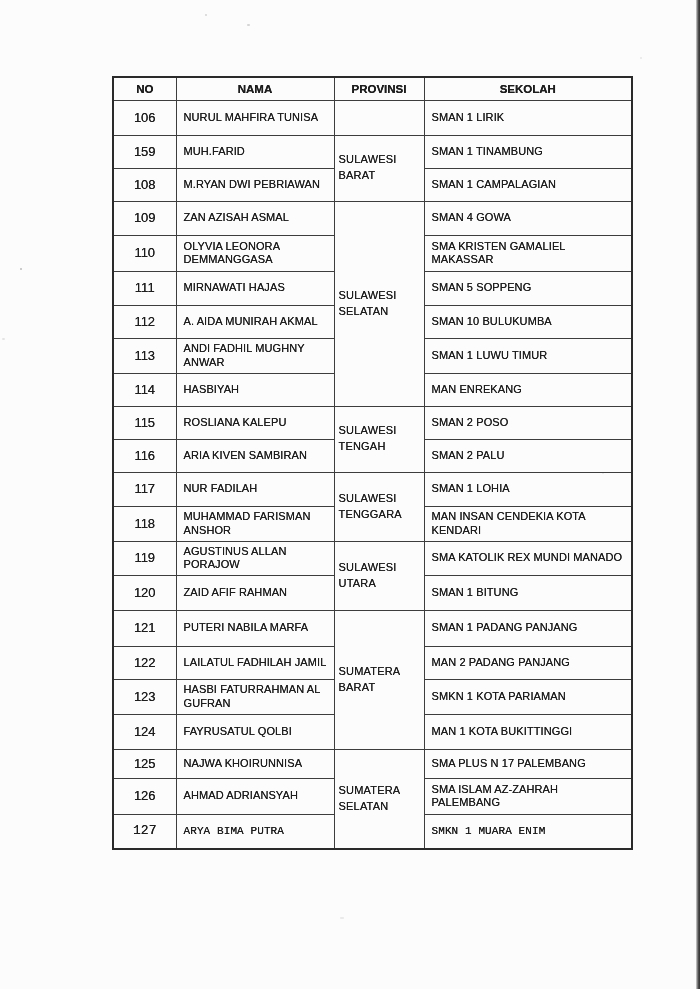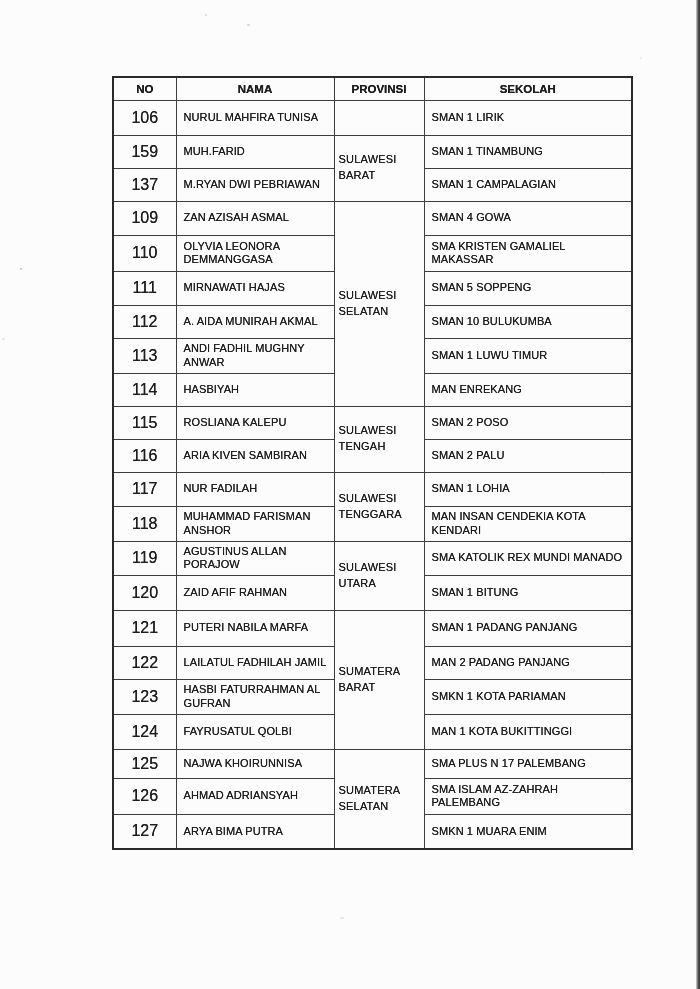--- a/index.html
+++ b/index.html
@@ -38,21 +38,21 @@
     vertical-align:middle;
   }
   .roster thead tr{height:23px;}
   .roster th{
     font-weight:700;
     text-align:center;
     font-size:11.5px;
     padding:1px 0;
     text-shadow:0 0 .5px #111;
   }
-  td.cell-no{text-align:center;font-size:16px;}
+  td.cell-no{text-align:center;font-size:13px;}
   td.cell-nama,td.cell-sekolah{
     text-align:left;
     padding-left:7px;padding-right:3px;
     white-space:pre-line;
     letter-spacing:.1px;
   }
   td.cell-provinsi{
     text-align:left;
     white-space:pre-line;
     letter-spacing:.2px;
@@ -97,21 +97,21 @@
           <td class="cell-sekolah">SMAN 1 LIRIK</td>
         </tr>
         <tr style="height: 33px;">
           <td class="cell-no">159</td>
           <td class="cell-nama">MUH.FARID</td>
           <td class="cell-provinsi" rowspan="2">SULAWESI
 BARAT</td>
           <td class="cell-sekolah">SMAN 1 TINAMBUNG</td>
         </tr>
         <tr style="height: 33px;">
-          <td class="cell-no">137</td>
+          <td class="cell-no">108</td>
           <td class="cell-nama">M.RYAN DWI PEBRIAWAN</td>
           <td class="cell-sekolah">SMAN 1 CAMPALAGIAN</td>
         </tr>
         <tr style="height: 34px;">
           <td class="cell-no">109</td>
           <td class="cell-nama">ZAN AZISAH ASMAL</td>
           <td class="cell-provinsi" rowspan="6">SULAWESI
 SELATAN</td>
           <td class="cell-sekolah">SMAN 4 GOWA</td>
         </tr>
@@ -210,21 +210,21 @@
           <td class="cell-provinsi" rowspan="3">SUMATERA
 SELATAN</td>
           <td class="cell-sekolah">SMA PLUS N 17 PALEMBANG</td>
         </tr>
         <tr style="height: 36px;">
           <td class="cell-no">126</td>
           <td class="cell-nama">AHMAD ADRIANSYAH</td>
           <td class="cell-sekolah">SMA ISLAM AZ-ZAHRAH
 PALEMBANG</td>
         </tr>
-        <tr style="height: 35px;">
+        <tr style="height: 35px; font-family: Liberation Mono, monospace;">
           <td class="cell-no">127</td>
           <td class="cell-nama">ARYA BIMA PUTRA</td>
           <td class="cell-sekolah">SMKN 1 MUARA ENIM</td>
         </tr>
       </tbody>
   </table>
 
 </div>
 
 </body></html>

